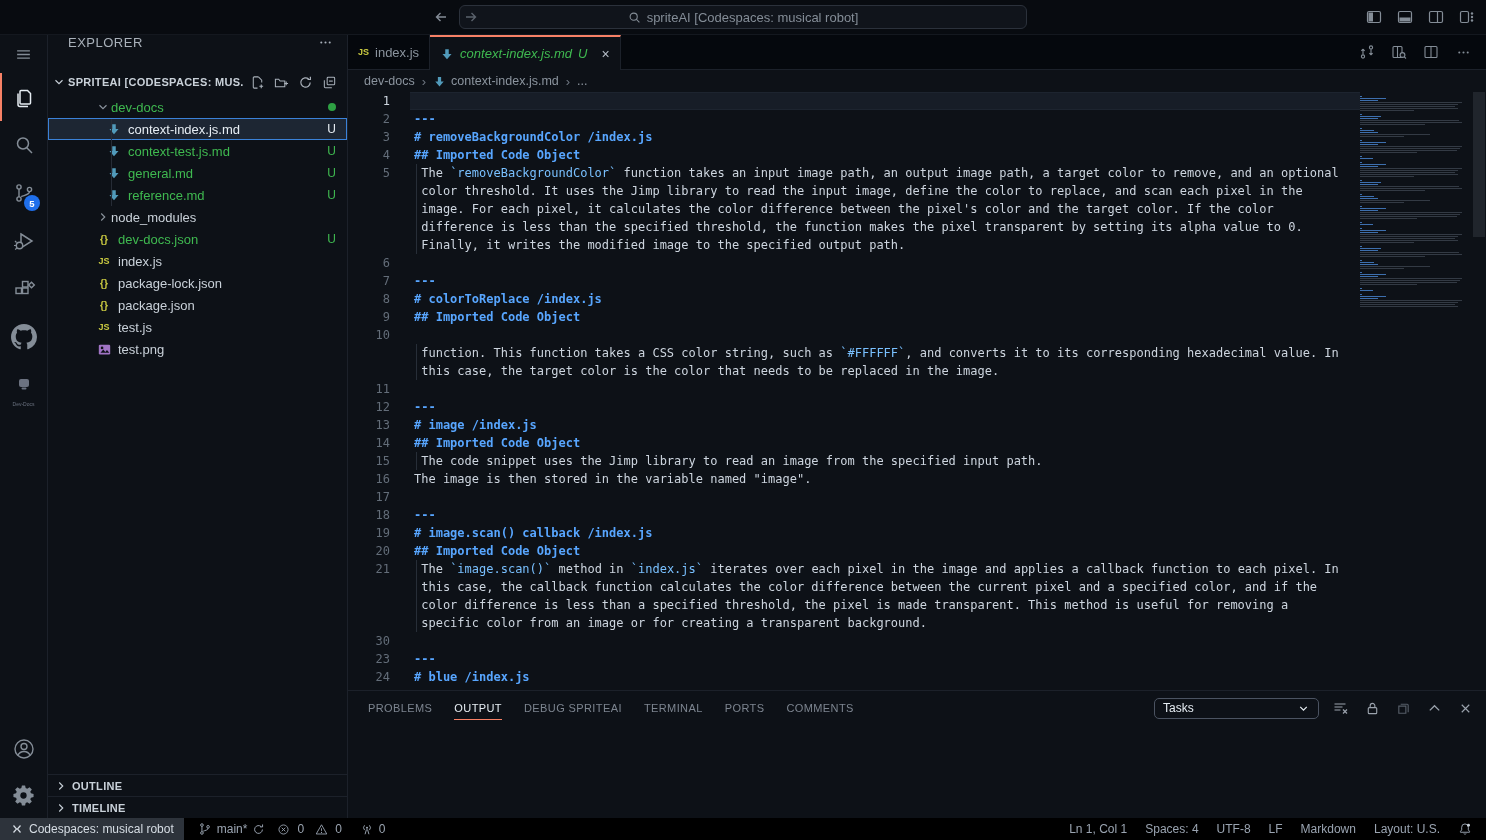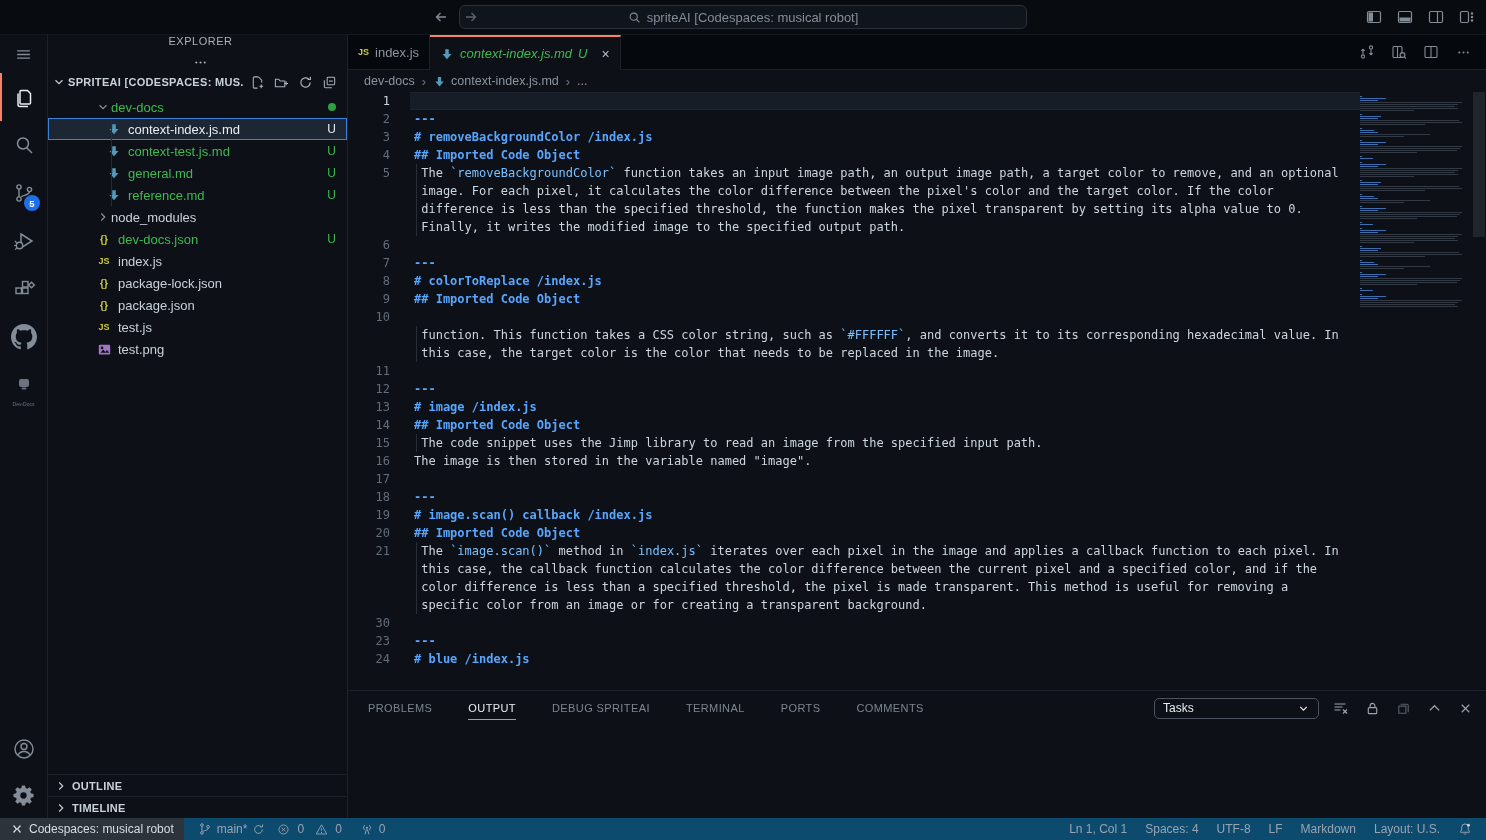--- a/index.html
+++ b/index.html
@@ -31,22 +31,22 @@
   .ab-badge { position:absolute; right:5px; bottom:6px; min-width:16px; height:16px;
     background:#1f6feb; border-radius:9px; color:#fff; font-size:9.5px; font-weight:700;
     display:flex; align-items:center; justify-content:center; }
   .ab-spacer { flex:1; }
   .ab-caption { position:absolute; bottom:2px; left:0; right:0; text-align:center;
     font-size:5px; color:#6b7280; }
 
   
   .sidebar { width:300px; background:#0d1117; border-right:1px solid #1c212a;
     display:flex; flex-direction:column; }
-  .sb-title { height:35px; display:flex; align-items:center; justify-content:space-between;
-    padding:0 14px 0 20px; color:#a9b1ba; font-size:11px; letter-spacing:.5px;flex-direction:column; }
+  .sb-title { height:35px; display:flex; align-items:flex-start; justify-content:space-between;
+    padding:0 14px 0 20px; color:#a9b1ba; font-size:13px; letter-spacing:.5px; }
   .sb-section { height:24px; display:flex; align-items:center; padding:0 10px 0 4px; }
   .sb-section .chev { margin-right:2px; }
   .sb-section .sec-label { font-size:11px; font-weight:700; color:#c9d1d9;
     letter-spacing:.3px; white-space:nowrap; overflow:hidden; flex:1; }
   .sec-actions { display:flex; gap:8px; margin-left:6px; }
   .sec-actions > div { width:16px; height:16px; display:flex; align-items:center; justify-content:center; }
   .tree { position:relative; margin-top:2px; }
   .tree-guide { position:absolute; left:63px; width:1px; background:#262c36; }
   .trow { height:22px; display:flex; align-items:center; font-size:13px; color:#c9d1d9;
     padding-right:10px; border:1px solid transparent; }
@@ -100,35 +100,35 @@
   .mrow.mh { background:#3d6fae; }
   .mrow.mt { background:#4d5663; opacity:.6; }
   .scrollbar { width:14px; flex:none; position:relative; }
   .scroll-slider { position:absolute; top:0; left:1px; right:1px; height:145px;
     background:rgba(121,131,142,.18); }
 
   
   .panel { height:128px; border-top:1px solid #1c212a; background:#0d1117;
     display:flex; flex-direction:column; }
   .panel-header { height:34px; display:flex; align-items:center; padding:0 12px 0 20px; }
-  .ptabs { display:flex; gap:36px; height:100%; }
+  .ptabs { display:flex; gap:22px; height:100%; }
   .ptab { display:flex; align-items:center; font-size:11px; letter-spacing:.4px;
     color:#7d8590; position:relative; }
   .ptab.active { color:#e6edf3; }
   .ptab.active::after { content:""; position:absolute; left:0; right:0; bottom:5px;
     height:1.5px; background:#f78166; }
   .panel-right { margin-left:auto; display:flex; align-items:center; gap:13px; }
   .panel-select { width:165px; height:21px; border:1px solid #4b5361; border-radius:5px;
     display:flex; align-items:center; padding:0 8px; color:#e6edf3; font-size:12px; gap:6px; }
   .panel-select .psel-label { flex:1; }
   .picon { width:18px; height:18px; display:flex; align-items:center; justify-content:center; }
   .panel-body { flex:1; }
 
   
-  .statusbar { height:22px; background:#0c4a6e; display:flex; align-items:center;
+  .statusbar { height:22px; background:#000000; display:flex; align-items:center;
     font-size:12px; color:#9aa4b1; }
   .sb-left { display:flex; align-items:center; height:100%; }
   .sb-right { margin-left:auto; display:flex; align-items:center; gap:18px; padding-right:14px; }
   .sbitem { display:flex; align-items:center; gap:5px; padding:0 6px; height:100%; }
   .sbitem.remote { background:#2d333b; color:#d6dde4; padding:0 10px; margin-right:8px; }
   .sb-num { margin-left:2px; }
 </style>
 </head>
 <body>
 
@@ -509,20 +509,21 @@
       <span class="bc-item">...</span>
     </div>
 
     <div class="editor-body">
       <div class="editor-lines" id="editor-lines">
           <div class="erow cur"><span class="egut">1</span><span class="etext"></span></div>
           <div class="erow"><span class="egut">2</span><span class="etext"><span class="seg-d">---</span></span></div>
           <div class="erow"><span class="egut">3</span><span class="etext"><span class="seg-h"># removeBackgroundColor /index.js</span></span></div>
           <div class="erow"><span class="egut">4</span><span class="etext"><span class="seg-h2">## Imported Code Object</span></span></div>
           <div class="erow"><span class="egut">5</span><span class="etext g"><span class="seg-t"> The </span><span class="seg-c">`removeBackgroundColor`</span><span class="seg-t"> function takes an input image path, an output image path, a target color to remove, and an optional</span></span></div>
+          <div class="erow"><span class="egut"></span><span class="etext g"><span class="seg-t"> color threshold. It uses the Jimp library to read the input image, define the color to replace, and scan each pixel in the</span></span></div>
           <div class="erow"><span class="egut"></span><span class="etext g"><span class="seg-t"> image. For each pixel, it calculates the color difference between the pixel's color and the target color. If the color</span></span></div>
           <div class="erow"><span class="egut"></span><span class="etext g"><span class="seg-t"> difference is less than the specified threshold, the function makes the pixel transparent by setting its alpha value to 0.</span></span></div>
           <div class="erow"><span class="egut"></span><span class="etext g"><span class="seg-t"> Finally, it writes the modified image to the specified output path.</span></span></div>
           <div class="erow"><span class="egut">6</span><span class="etext"></span></div>
           <div class="erow"><span class="egut">7</span><span class="etext"><span class="seg-d">---</span></span></div>
           <div class="erow"><span class="egut">8</span><span class="etext"><span class="seg-h"># colorToReplace /index.js</span></span></div>
           <div class="erow"><span class="egut">9</span><span class="etext"><span class="seg-h2">## Imported Code Object</span></span></div>
           <div class="erow"><span class="egut">10</span></div>
           <div class="erow"><span class="egut"></span><span class="etext g"><span class="seg-t"> function. This function takes a CSS color string, such as </span><span class="seg-c">`#FFFFFF`</span><span class="seg-t">, and converts it to its corresponding hexadecimal value. In</span></span></div>
           <div class="erow"><span class="egut"></span><span class="etext g"><span class="seg-t"> this case, the target color is the color that needs to be replaced in the image.</span></span></div>

